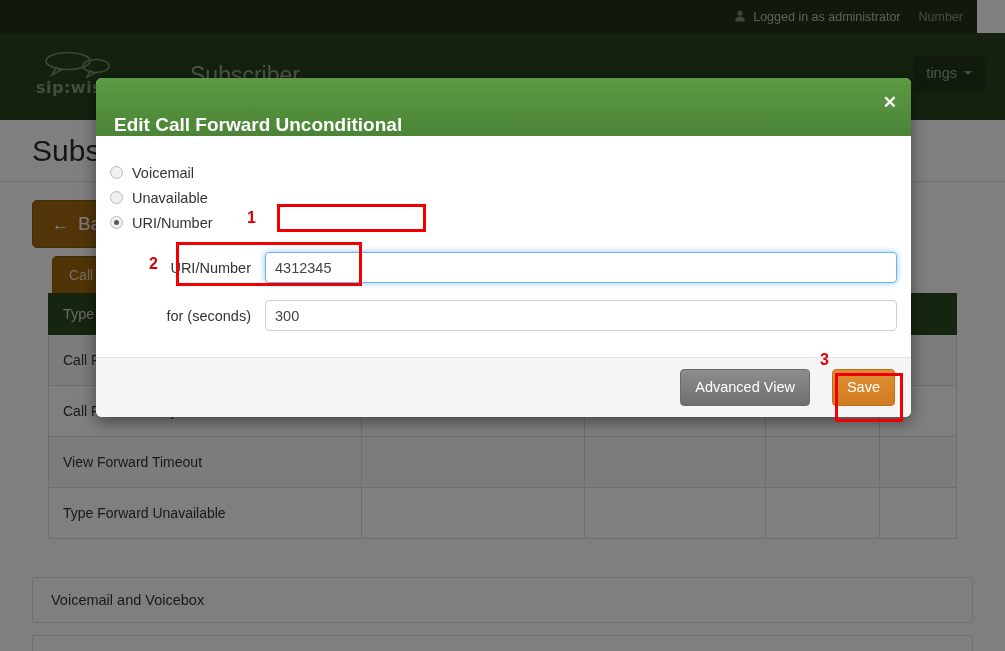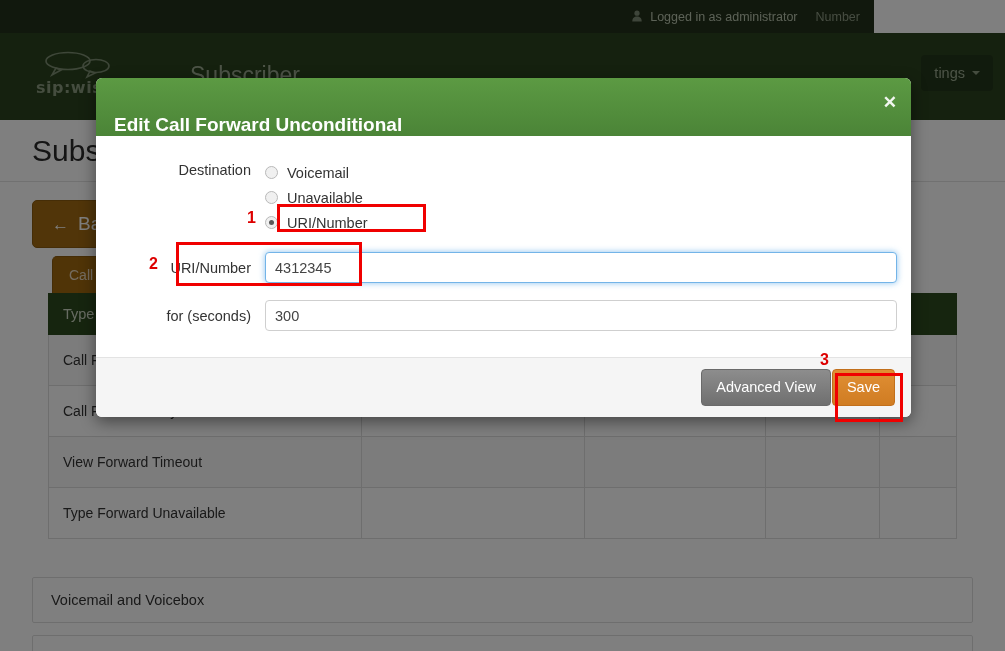--- a/index.html
+++ b/index.html
@@ -9,21 +9,21 @@
     overflow: hidden;
     font-family: "Liberation Sans", sans-serif;
     background: #ffffff;
   }
   #page { position: relative; width: 1005px; height: 651px; overflow: hidden; background:#fff; }
 
   
   #bg { position:absolute; inset:0; }
 
   .topbar {
-    position:absolute; left:0; top:0; width:874px; height:33px;
+    position:absolute; left:0; top:0; width:977px; height:33px;
     background:#22301a;
   }
   .topbar-right {
     position:absolute; right:14px; top:0; height:33px;
     display:flex; align-items:center; gap:18px;
     font-size:12.5px; color:#b9c4ae;
   }
   .user-icon { display:inline-block; width:10px; height:12px; position:relative; top:1px; margin-right:5px; opacity:.85;}
   .logged-in { color:#b9c4ae; white-space:nowrap; }
   .logout-link { color:#8e9a84; cursor:pointer; }
@@ -41,21 +41,21 @@
   .brand-text {
     position:absolute; left:0px; top:27px;
     font-size:16px; letter-spacing:.5px; color:#8a9a7f;
     font-family:"DejaVu Sans", sans-serif; font-weight:700;
   }
   .nav-title {
     position:absolute; left:190px; top:29px;
     font-size:23px; color:#9aa98f;
   }
   .nav-right {
-    position:absolute; right:12px; top:22px;
+    position:absolute; right:20px; top:22px;
     display:flex; align-items:center; gap:6px;
   }
   .nav-btn {
     padding:10px 13px; font-size:14.5px; color:#9aa98f;
     background:#23371a; border-radius:4px; cursor:pointer;
     display:flex; align-items:center; gap:7px; white-space:nowrap;
   }
   .caret { width:0;height:0;border-left:4px solid transparent;border-right:4px solid transparent;border-top:4px solid #8a9a7f; }
 
   .content { position:absolute; left:0; top:120px; width:1005px; }
@@ -156,21 +156,21 @@
     padding:4px 9px; font-size:14.5px; color:#444;
     font-family:"Liberation Sans", sans-serif; outline:none; background:#fff;
   }
   .txt.focused {
     border-color:#73b4e8;
     box-shadow:0 0 6px rgba(102,175,233,.75);
   }
 
   .modal-footer {
     background:#f5f5f5; border-top:1px solid #e3e3e3;
-    padding:14px 16px; display:flex; justify-content:flex-end; gap:1px;
+    padding:14px 16px; display:flex; justify-content:flex-end; gap:22px;
     align-items:center; height:60px;
   }
   .btn {
     font-size:14.5px; padding:8px 14px; border-radius:4px;
     cursor:pointer; border:1px solid transparent; line-height:1.35;
   }
   .btn-default {
     background:linear-gradient(to bottom,#8d8d8d 0%,#6f6f6f 100%);
     color:#ffffff; border-color:#6a6a6a;
   }
@@ -312,21 +312,20 @@
 
   <div id="modal">
     <div class="modal-header">
       <div class="modal-title">Edit Call Forward Unconditional</div>
       <div class="modal-close">✕</div>
     </div>
 
     <div class="modal-body">
 
       <div class="form-row">
-        <div class="form-label">Destination</div>
         <div class="radio-list">
           <div class="radio-item">
             <span class="radio"></span>
             <span>Voicemail</span>
           </div>
           <div class="radio-item">
             <span class="radio"></span>
             <span>Unavailable</span>
           </div>
           <div class="radio-item">

